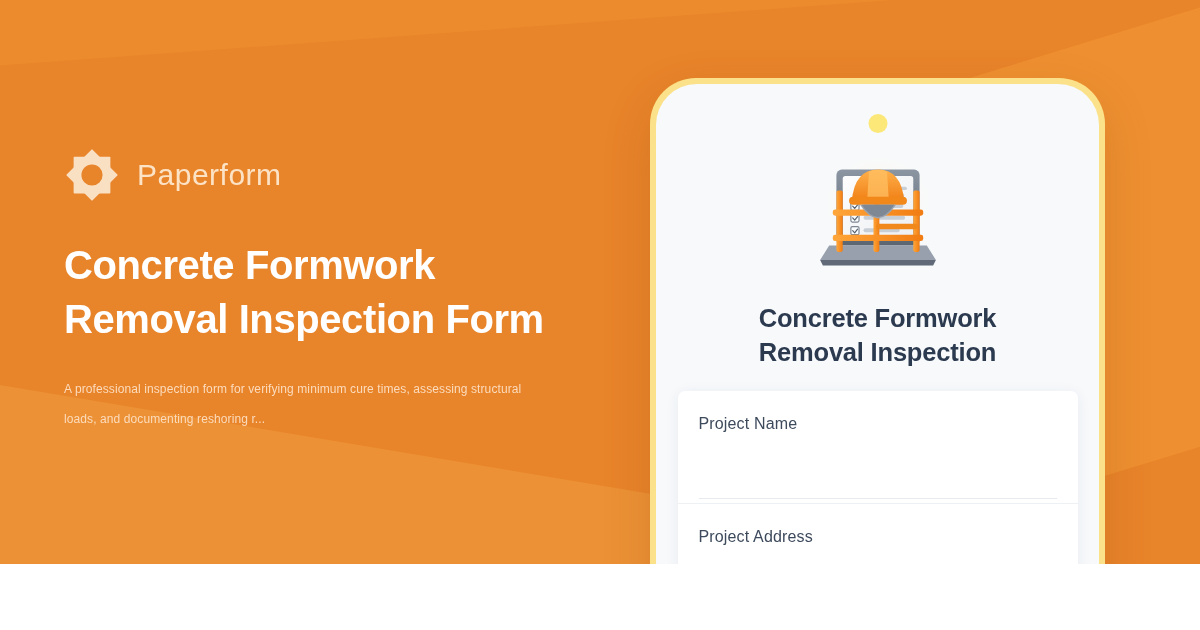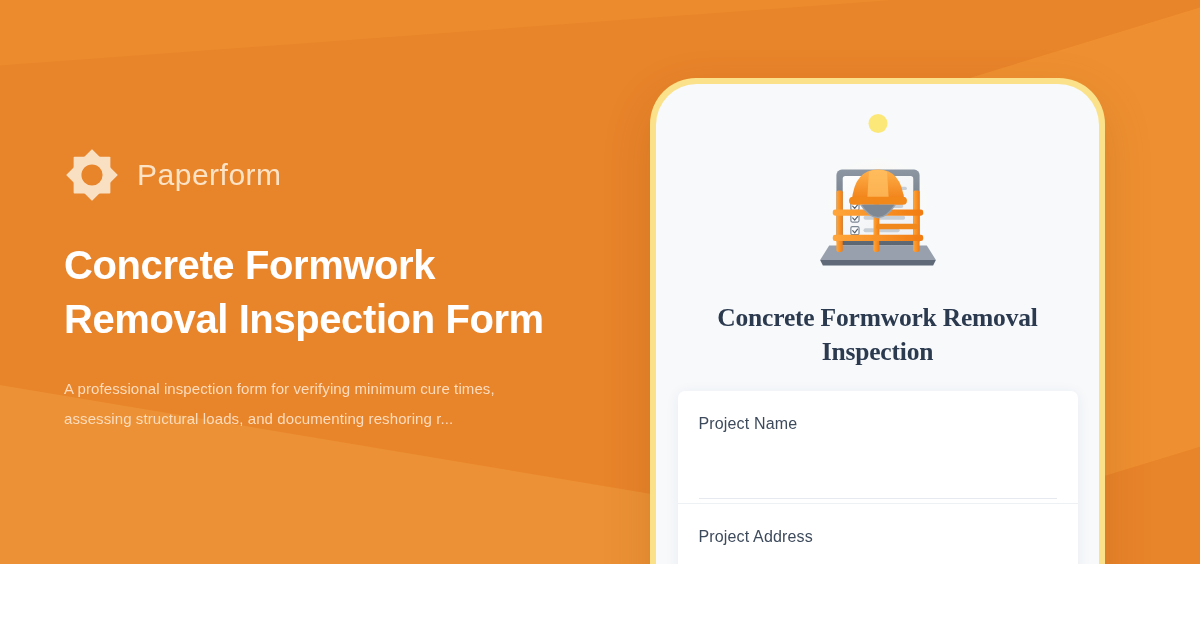--- a/index.html
+++ b/index.html
@@ -68,21 +68,21 @@
     margin-top:34px;
     font-size:40px;
     line-height:54px;
     font-weight:700;
     color:#FFFFFF;
     letter-spacing:-0.4px;
     max-width:520px;
   }
   #page-desc {
     margin-top:28px;
-    font-size:15px;
+    font-size:12px;
     line-height:30px;
     color:#FCDCBD;
     max-width:490px;
     letter-spacing:0.1px;
   }
 
   
   #phone {
     position:absolute;
     left:650px; top:78px;
@@ -113,21 +113,20 @@
   }
   #form-heading {
     margin-top:22px;
     width:330px;
     text-align:center;
     font-size:25.5px;
     line-height:34px;
     font-weight:700;
     color:#2C3A4F;
     letter-spacing:-0.2px;
-    font-family:Liberation Serif, serif;
   }
   #form-card {
     margin-top:22px;
     width:400px;
     background:#FFFFFF;
     border-radius:7px 7px 0 0;
     box-shadow:0 2px 14px rgba(45,60,82,.07);
     flex:1;
   }
   .field { padding:22px 21px 4px 21px; border-bottom:1px solid #EEF1F4; }

